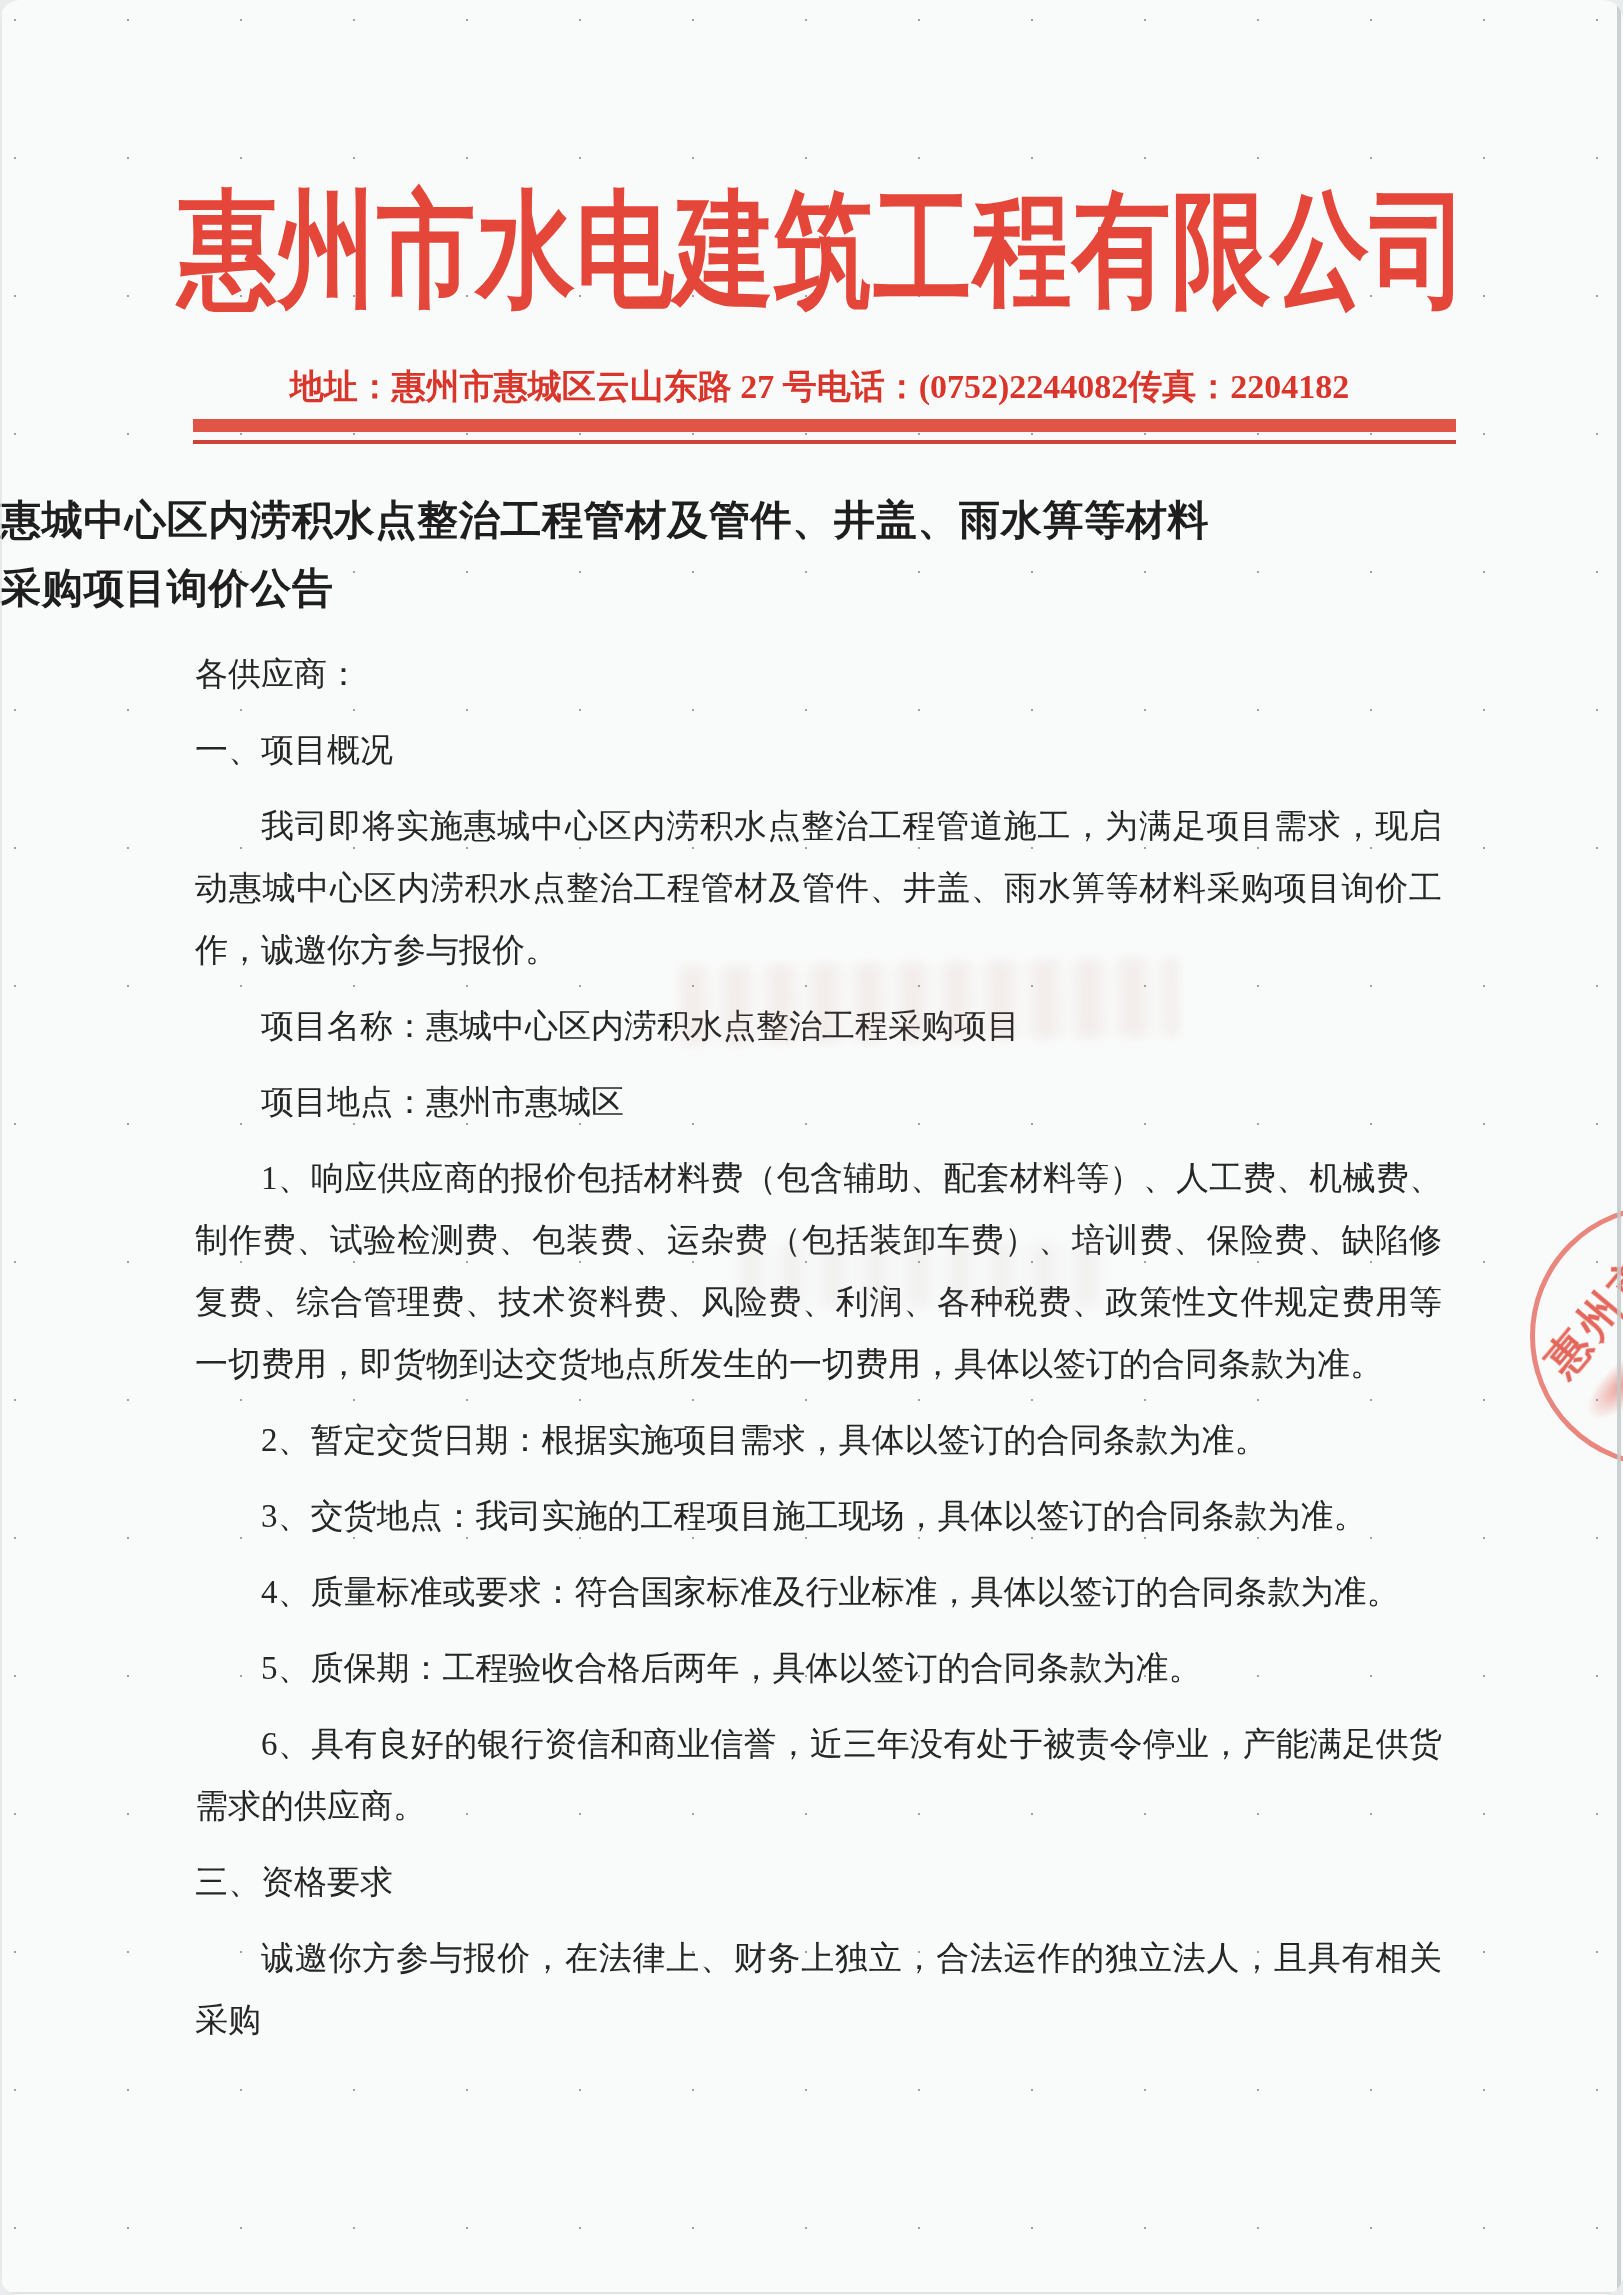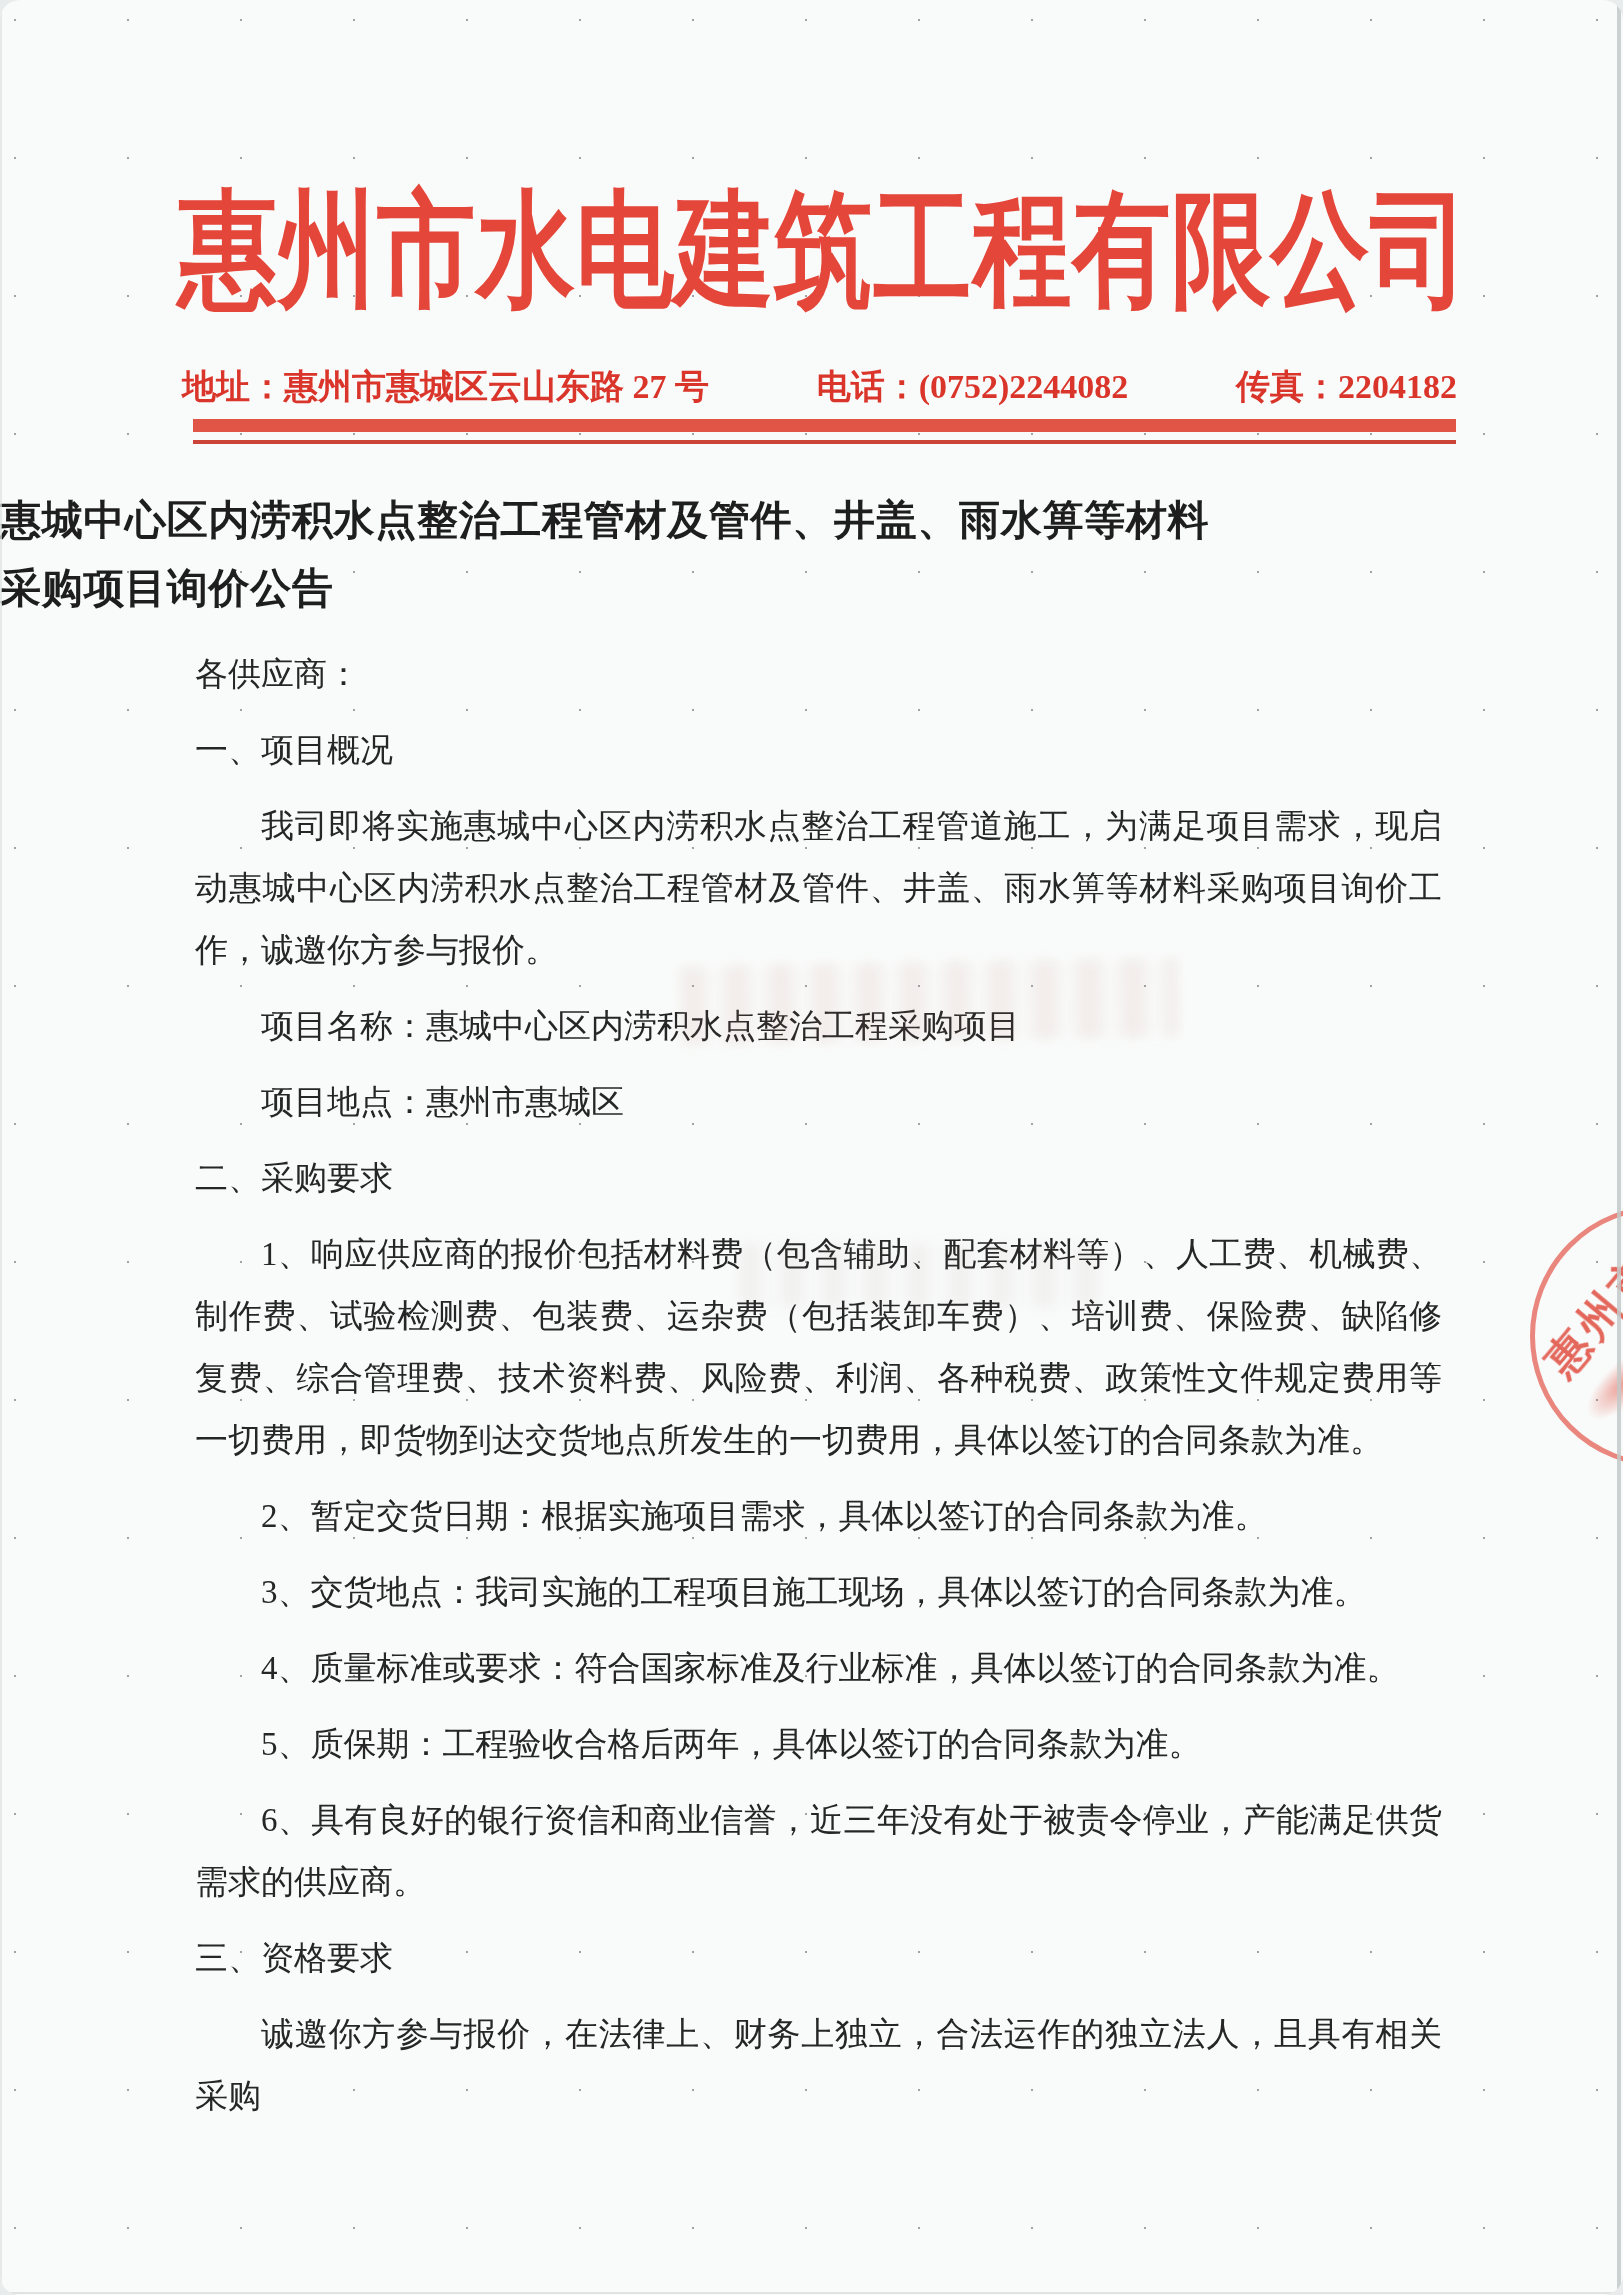--- a/index.html
+++ b/index.html
@@ -28,21 +28,21 @@
   .company{
     position:absolute;top:169px;left:0;right:0;
     text-align:center;white-space:nowrap;
     font-size:126px;line-height:1.3;font-weight:bold;
     color:#e5463a;
     transform:scaleX(.78);
     letter-spacing:1.3px;
   }
   .contact-row{
     position:absolute;top:364px;left:182px;width:1275px;
-    display:flex;justify-content:space-between;align-items:baseline;
+    display:flex;justify-content:center;align-items:baseline;
     font-size:34px;font-weight:bold;color:#da352b;white-space:nowrap;
   }
   .rule-thick{position:absolute;top:419px;left:193px;width:1263px;height:13px;background:#e05546;}
   .rule-thin{position:absolute;top:440px;left:193px;width:1263px;height:3.9px;background:#cc4437;}
 
   .doc-title{
     position:absolute;top:486px;left:0;right:0;
     text-align:left;color:#1e1e1e;font-weight:bold;
     font-size:41px;line-height:68px;letter-spacing:0.7px;
   }
@@ -105,21 +105,20 @@
     <div>采购项目询价公告</div>
   </div>
 
   <div class="body-text">
     <p class="para flush">各供应商：</p>
     <div>
         <p class="para flush">一、项目概况</p>
         <p class="para indent">我司即将实施惠城中心区内涝积水点整治工程管道施工，为满足项目需求，现启动惠城中心区内涝积水点整治工程管材及管件、井盖、雨水箅等材料采购项目询价工作，诚邀你方参与报价。</p>
         <p class="para indent">项目名称：惠城中心区内涝积水点整治工程采购项目</p>
         <p class="para indent">项目地点：惠州市惠城区</p>
-        <p class="para flush">二、采购要求</p>
         <p class="para indent">1、响应供应商的报价包括材料费（包含辅助、配套材料等）、人工费、机械费、制作费、试验检测费、包装费、运杂费（包括装卸车费）、培训费、保险费、缺陷修复费、综合管理费、技术资料费、风险费、利润、各种税费、政策性文件规定费用等一切费用，即货物到达交货地点所发生的一切费用，具体以签订的合同条款为准。</p>
         <p class="para indent">2、暂定交货日期：根据实施项目需求，具体以签订的合同条款为准。</p>
         <p class="para indent">3、交货地点：我司实施的工程项目施工现场，具体以签订的合同条款为准。</p>
         <p class="para indent">4、质量标准或要求：符合国家标准及行业标准，具体以签订的合同条款为准。</p>
         <p class="para indent">5、质保期：工程验收合格后两年，具体以签订的合同条款为准。</p>
         <p class="para indent">6、具有良好的银行资信和商业信誉，近三年没有处于被责令停业，产能满足供货需求的供应商。</p>
         <p class="para flush">三、资格要求</p>
         <p class="para indent">诚邀你方参与报价，在法律上、财务上独立，合法运作的独立法人，且具有相关采购</p>
       </div>
   </div>

